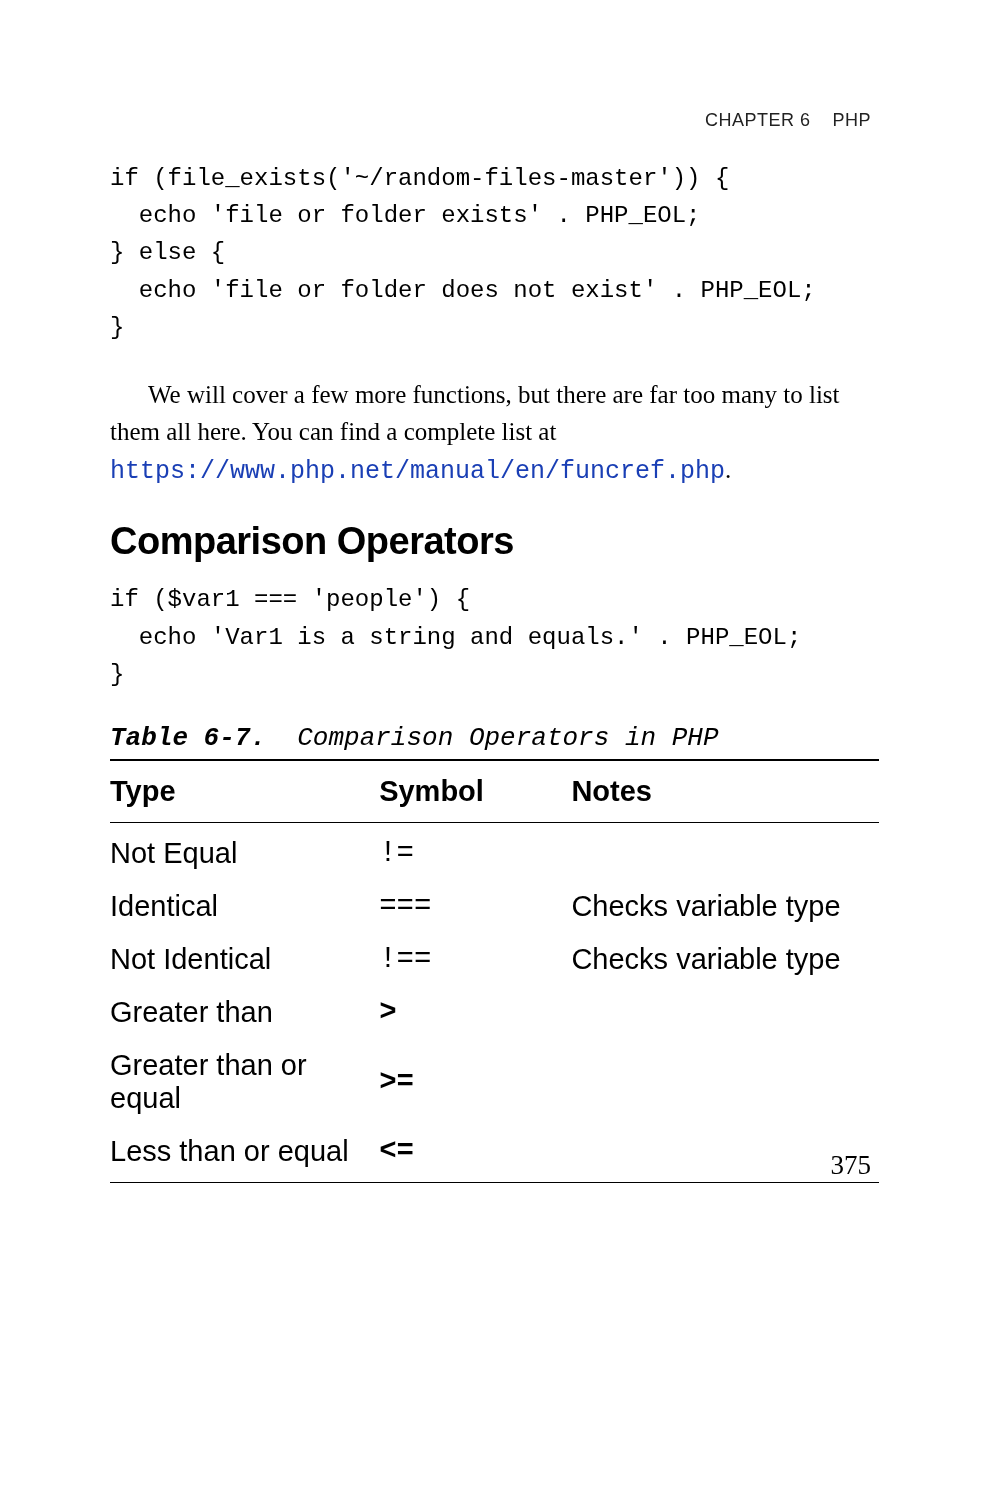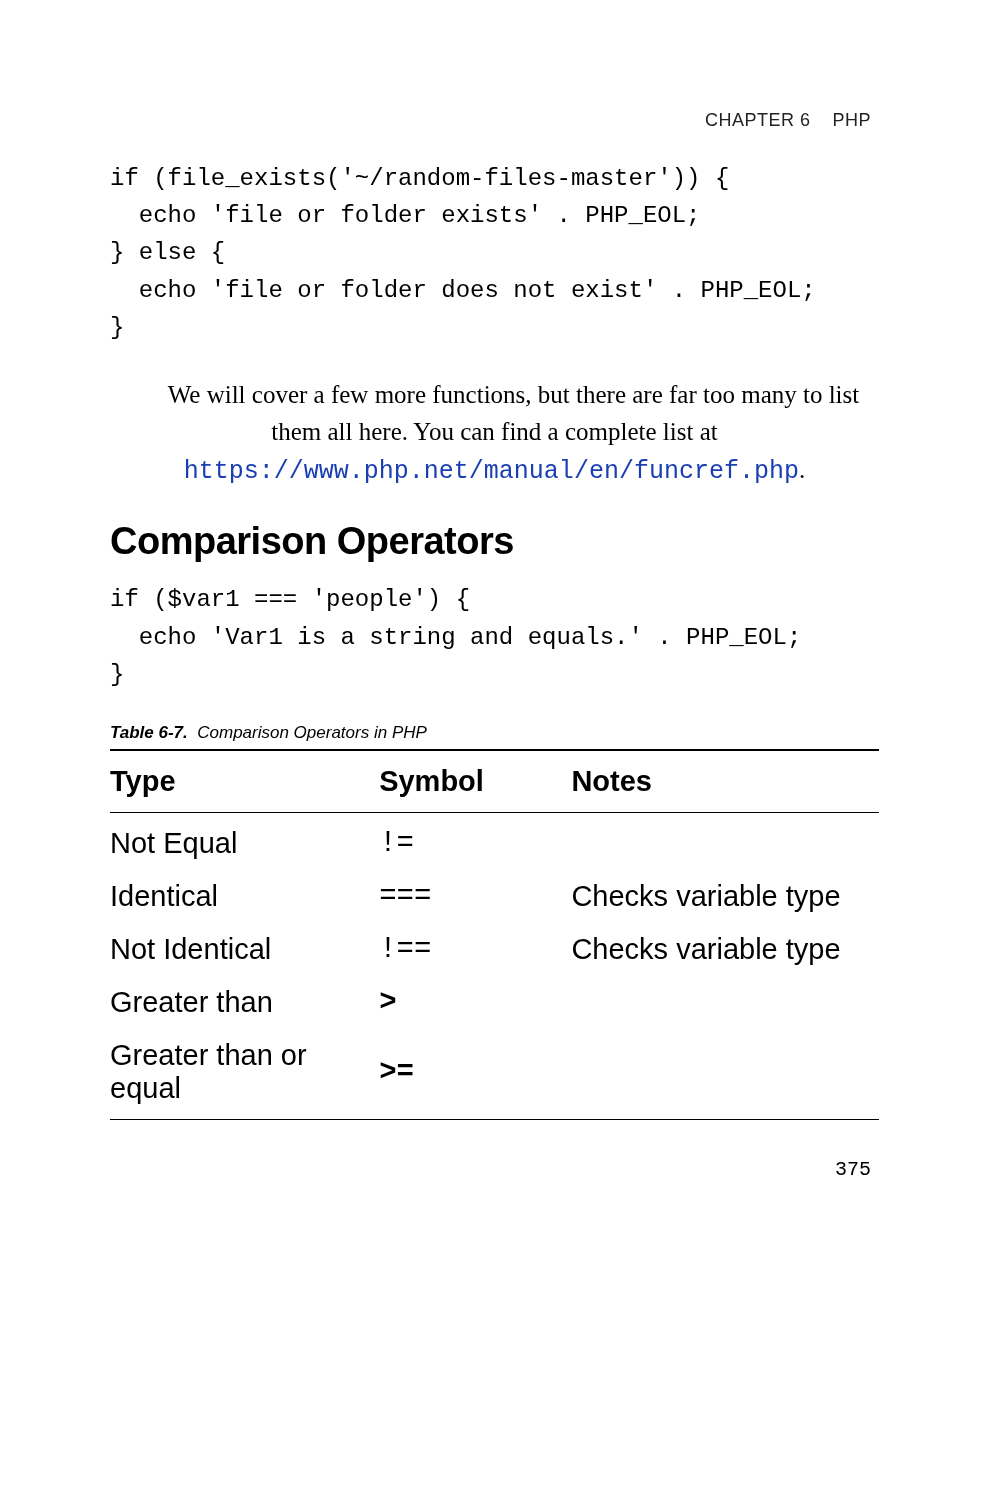--- a/index.html
+++ b/index.html
@@ -30,38 +30,38 @@
     font-size: 24px;
     line-height: 1.55;
     white-space: pre;
     margin: 50px 0 30px 0;
     color: #000;
   }
   .para {
     font-size: 25px;
     line-height: 1.5;
     margin: 30px 0;
-    text-align: center;
+    text-align: left;
   }
   .indent { text-indent: 38px; }
   a.mono-link {
     font-family: Menlo, Consolas, "Courier New", monospace;
     color: #1a3fb5;
     text-decoration: none;
   }
   h2.section {
     font-family: "Helvetica Neue", Arial, sans-serif;
     font-weight: 800;
     font-size: 38px;
     margin: 20px 0 18px 0;
     letter-spacing: -0.5px;
   }
   .table-caption {
-    font-family: Liberation Sans, sans-serif;
-    font-size: 17px;
+    font-family: Liberation Mono, monospace;
+    font-size: 26px;
     margin: 28px 0 6px 0;
   }
   .table-caption .label { font-weight: 700; font-style: italic; }
   .table-caption .title { font-style: italic; }
   .tbl {
     border-collapse: collapse;
     width: 100%;
     font-family: "Helvetica Neue", Arial, sans-serif;
     font-size: 29px;
   }
@@ -78,22 +78,22 @@
   .tbl tbody tr:last-child td { border-bottom: 1.2px solid #000; padding-bottom:14px; }
   .tbl tbody tr:first-child td { padding-top: 14px; }
   .col-type   { width: 35%; }
   .col-symbol { width: 25%; font-family: Menlo, Consolas, "Courier New", monospace; }
   .col-notes  { width: 40%; }
   .sym-bold { font-weight: 700; }
   .pagenum {
     position: absolute;
     bottom: 78px;
     right: 118px;
-    font-family: Liberation Mono, monospace;
-    font-size: 20px;
+    font-family: Liberation Serif, serif;
+    font-size: 27px;
   }
   .xref { color: #1a3fb5; }
 </style>
 </head>
 <body>
 
 <div class="page">
 
   <div class="running-head">
     <span>CHAPTER 6</span><span class="gap"></span><span>PHP</span>
@@ -149,17 +149,22 @@
         <tr>
           <td class="col-type">Greater than</td>
           <td class="col-symbol sym-bold">&gt;</td>
           <td class="col-notes"></td>
         </tr>
         <tr>
           <td class="col-type">Greater than or equal</td>
           <td class="col-symbol sym-bold">&gt;=</td>
           <td class="col-notes"></td>
         </tr>
+        <tr>
+          <td class="col-type">Less than or equal</td>
+          <td class="col-symbol sym-bold">&lt;=</td>
+          <td class="col-notes"></td>
+        </tr>
       </tbody>
   </table>
 
   <div class="pagenum">375</div>
 </div>
 
 </body></html>

